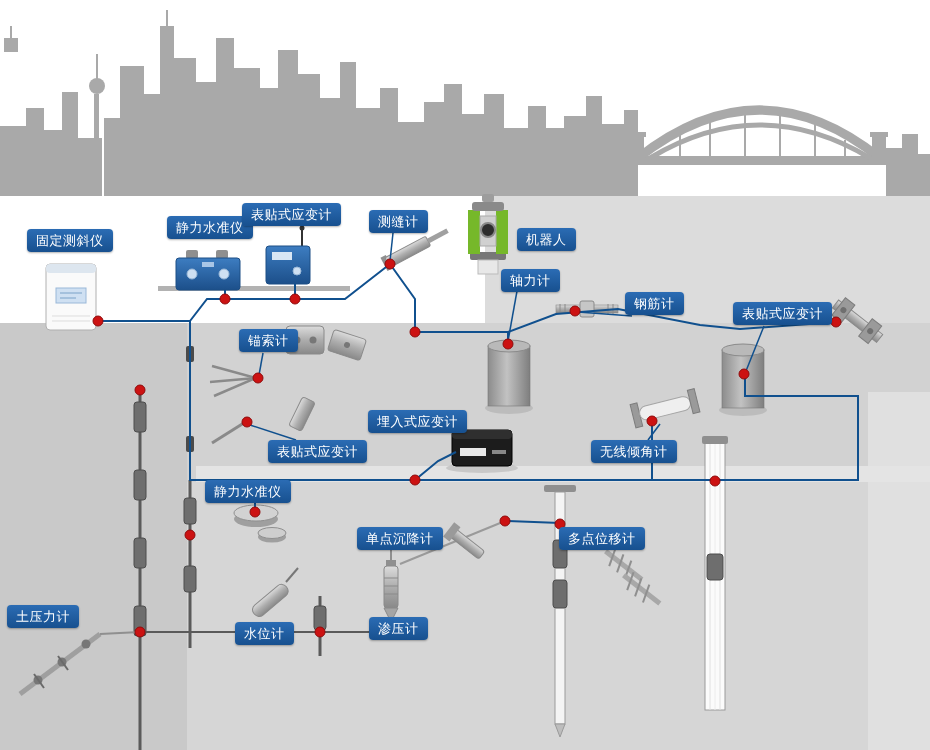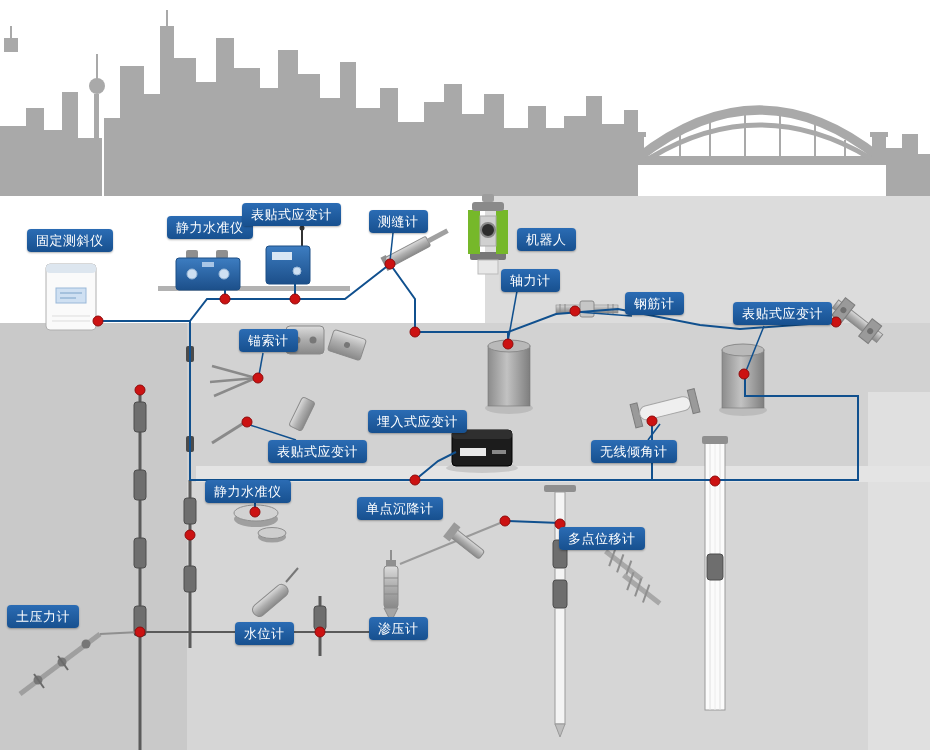--- a/index.html
+++ b/index.html
@@ -369,19 +369,19 @@
 <div class="label" style="left:369px;top:210px">测缝计</div>
 <div class="label" style="left:517px;top:228px">机器人</div>
 <div class="label" style="left:501px;top:269px">轴力计</div>
 <div class="label" style="left:625px;top:292px">钢筋计</div>
 <div class="label" style="left:733px;top:302px">表贴式应变计</div>
 <div class="label" style="left:239px;top:329px">锚索计</div>
 <div class="label" style="left:268px;top:440px">表贴式应变计</div>
 <div class="label" style="left:368px;top:410px">埋入式应变计</div>
 <div class="label" style="left:591px;top:440px">无线倾角计</div>
 <div class="label" style="left:205px;top:480px">静力水准仪</div>
-<div class="label" style="left:357px;top:497px">单点沉降计</div>
+<div class="label" style="left:357px;top:527px">单点沉降计</div>
 <div class="label" style="left:559px;top:527px">多点位移计</div>
 <div class="label" style="left:7px;top:605px">土压力计</div>
 <div class="label" style="left:235px;top:622px">水位计</div>
 <div class="label" style="left:369px;top:617px">渗压计</div>
 
 </div>
 
 </body></html>

